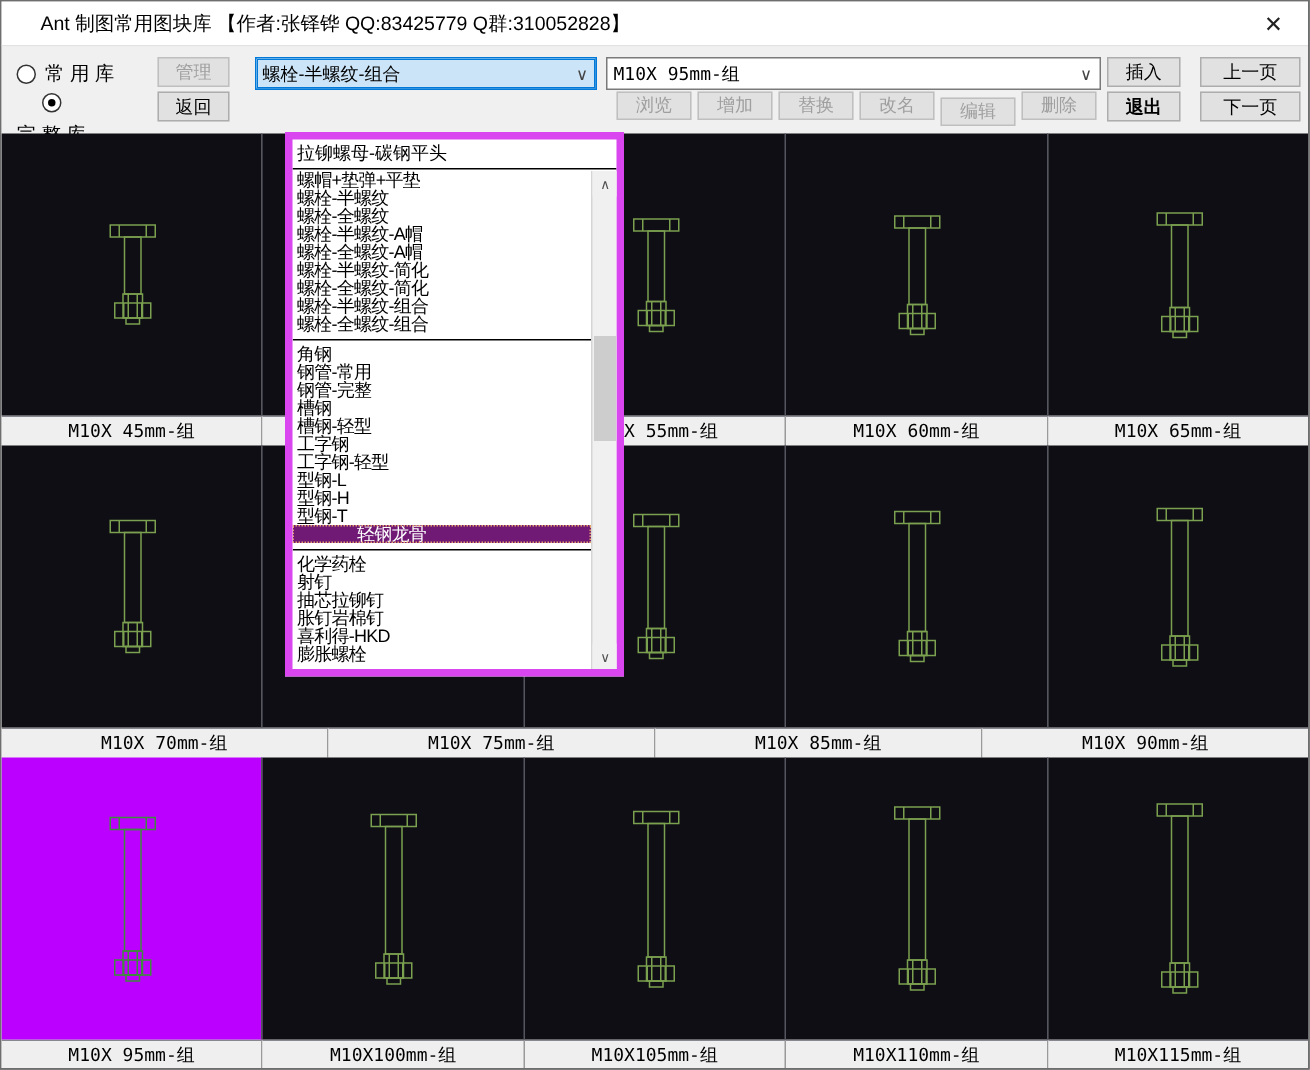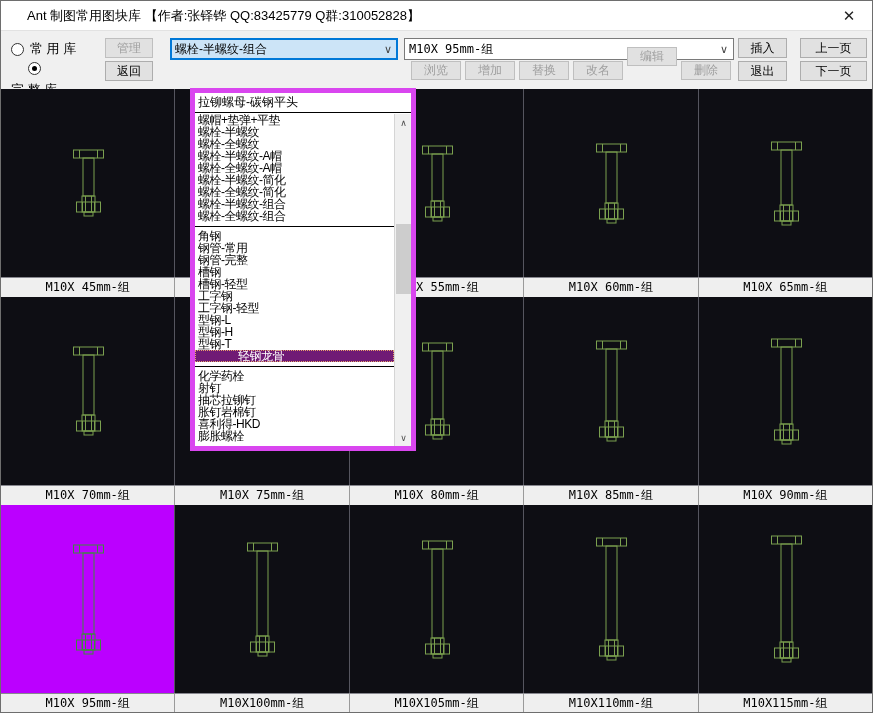--- a/index.html
+++ b/index.html
@@ -135,23 +135,23 @@
       <span class="chev">∨</span>
     </div>
 
     <div class="btn" style="left:737px; top:7px;  width:49px; height:20px;text-align:right;">插入</div>
     <div class="btn" style="left:799px; top:7px;  width:67px; height:20px;">上一页</div>
 
     <div class="btn disabled" style="left:410px; top:30px; width:50px; height:19px;">浏览</div>
     <div class="btn disabled" style="left:464px; top:30px; width:50px; height:19px;">增加</div>
     <div class="btn disabled" style="left:518px; top:30px; width:50px; height:19px;">替换</div>
     <div class="btn disabled" style="left:572px; top:30px; width:50px; height:19px;">改名</div>
-    <div class="btn disabled" style="left:626px; top:16px; width:50px; height:19px;">编辑</div>
+    <div class="btn disabled" style="left:626px; top:34px; width:50px; height:19px;">编辑</div>
     <div class="btn disabled" style="left:680px; top:30px; width:50px; height:19px;">删除</div>
-    <div class="btn" style="left:737px; top:30px; width:49px; height:20px;">退出</div>
+    <div class="btn" style="left:737px; top:30px; width:49px; height:20px;font-weight:bold;">退出</div>
     <div class="btn" style="left:799px; top:30px; width:67px; height:20px;">下一页</div>
   </div>
 
   <div class="grid" id="grid">
       <div class="tile-row">
         <div class="tile" style="background: rgb(14, 14, 20);"><svg width="175" height="188" viewBox="0 0 175 188">
             <rect x="72.5" y="61" width="30" height="8" fill="none" stroke="#7ba04f" stroke-width="1"></rect>
             <line x1="78.5" y1="61" x2="78.5" y2="69" stroke="#7ba04f" stroke-width="1"></line>
             <line x1="96.5" y1="61" x2="96.5" y2="69" stroke="#7ba04f" stroke-width="1"></line>
             <rect x="82" y="69" width="11" height="38" fill="none" stroke="#7ba04f" stroke-width="1"></rect>
@@ -286,21 +286,20 @@
             <line x1="90.5" y1="127" x2="90.5" y2="143" stroke="#7ba04f" stroke-width="1"></line>
             <rect x="75.5" y="133" width="24" height="10" fill="none" stroke="#7ba04f" stroke-width="1"></rect>
             <line x1="81.5" y1="133" x2="81.5" y2="143" stroke="#7ba04f" stroke-width="1"></line>
             <line x1="93.5" y1="133" x2="93.5" y2="143" stroke="#7ba04f" stroke-width="1"></line>
             <rect x="83" y="143" width="9" height="4" fill="none" stroke="#7ba04f" stroke-width="1"></rect>
           </svg></div>
       </div>
       <div class="label-row">
         <div class="tile-label">M10X 70mm-组</div>
         <div class="tile-label">M10X 75mm-组</div>
-        <div class="tile-label">M10X 80mm-组</div>
         <div class="tile-label">M10X 85mm-组</div>
         <div class="tile-label">M10X 90mm-组</div>
       </div>
       <div class="tile-row">
         <div class="tile" style="background: rgb(187, 0, 255);"><svg width="175" height="188" viewBox="0 0 175 188">
             <rect x="72.5" y="40" width="30" height="8" fill="none" stroke="#3e8a3e" stroke-width="1"></rect>
             <line x1="78.5" y1="40" x2="78.5" y2="48" stroke="#3e8a3e" stroke-width="1"></line>
             <line x1="96.5" y1="40" x2="96.5" y2="48" stroke="#3e8a3e" stroke-width="1"></line>
             <rect x="82" y="48" width="11" height="81" fill="none" stroke="#3e8a3e" stroke-width="1"></rect>
             <rect x="81" y="129" width="13" height="16" fill="none" stroke="#3e8a3e" stroke-width="1"></rect>

